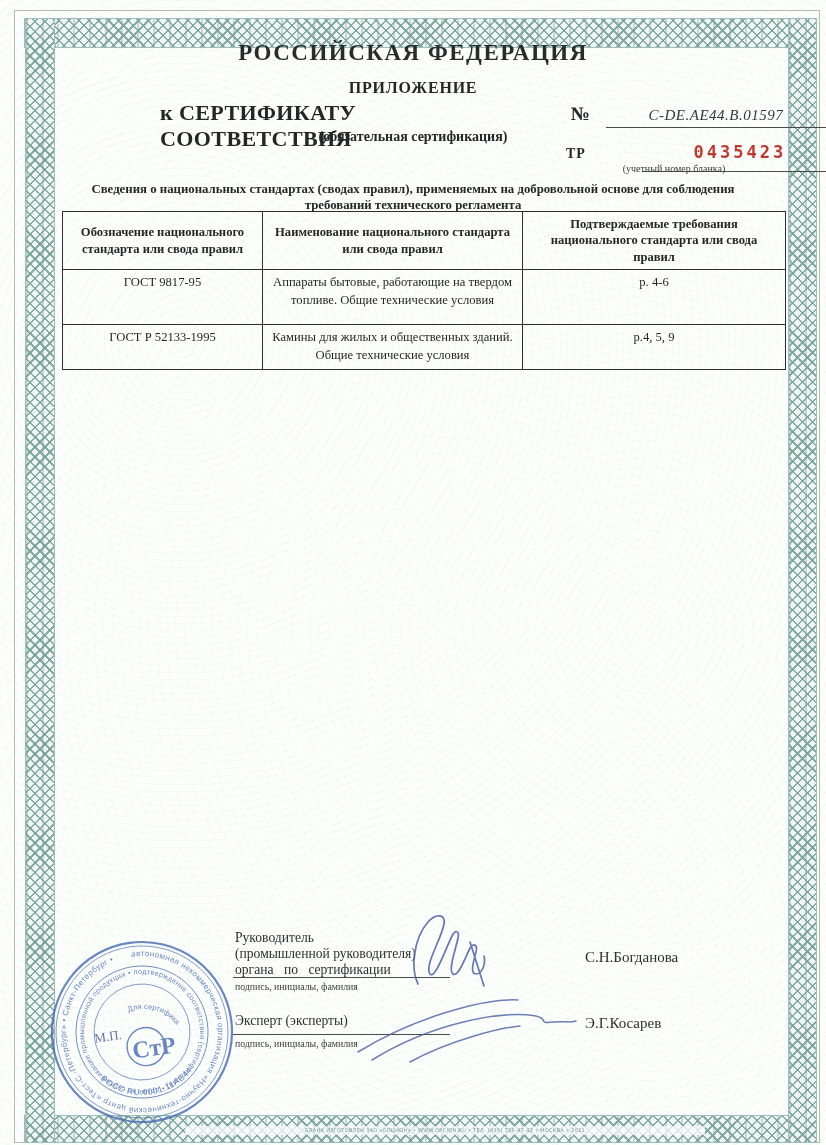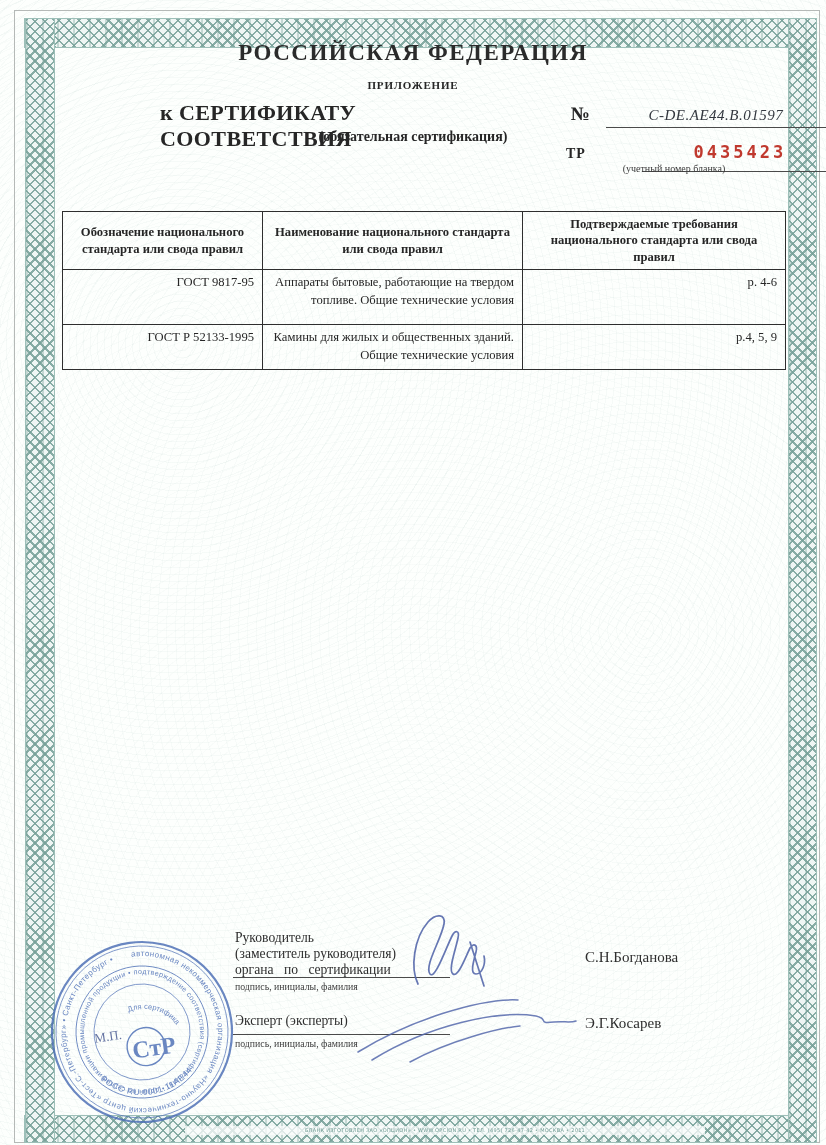--- a/index.html
+++ b/index.html
@@ -23,37 +23,37 @@
       repeating-linear-gradient(-45deg, rgba(118,160,152,.85) 0 1.6px, rgba(255,255,255,0) 1.6px 7px),
       repeating-linear-gradient(90deg, rgba(118,160,152,.35) 0 2px, rgba(240,247,245,.4) 2px 16px);
     border:1px solid #9dbfb8;
   }
   .band-top{left:24px;right:9px;top:18px;height:28px;}
   .band-bottom{left:24px;right:9px;bottom:2px;height:26px;}
   .band-left{left:25px;top:18px;bottom:2px;width:28px;}
   .band-right{right:9px;top:18px;bottom:2px;width:27px;}
 
   .title{position:absolute;left:0;right:0;top:40px;text-align:center;font-size:23px;font-weight:bold;letter-spacing:1.5px;color:#2b2b2b;}
-  .subtitle{position:absolute;left:0;right:0;top:79px;text-align:center;font-size:11px;font-weight:bold;letter-spacing:.8px;}
+  .subtitle{position:absolute;left:0;right:0;top:79px;text-align:center;font-size:16px;font-weight:bold;letter-spacing:.8px;}
   .certline{position:absolute;left:160px;top:100px;display:flex;align-items:baseline;}
   .certline .lbl{font-size:22px;font-weight:bold;letter-spacing:.4px;}
   .certline .num-sign{font-size:19px;font-weight:bold;margin-left:20px;}
   .cert-number{margin-left:16px;width:222px;text-align:center;font-size:15px;letter-spacing:.5px;border-bottom:1px solid #4a4a4a;padding-bottom:3px;color:#33383f;font-style:italic;}
   .certkind{position:absolute;left:0;right:0;top:129px;text-align:center;font-size:14px;font-weight:bold;}
   .trline{position:absolute;left:566px;top:142px;display:flex;align-items:baseline;gap:46px;}
   .trline .tr-lbl{font-size:14px;font-weight:bold;letter-spacing:1px;}
   .blank-number{margin-left:10px;width:196px;text-align:center;border-bottom:1px solid #4a4a4a;padding-bottom:9px;
      font-family:"DejaVu Sans Mono", monospace;font-size:17px;font-weight:bold;letter-spacing:3px;color:#c0392e;}
   .blank-caption{position:absolute;left:576px;top:163px;width:196px;text-align:center;font-size:10px;color:#3a3a3a;}
   .intro{position:absolute;left:63px;top:182px;width:700px;text-align:center;font-size:12.8px;font-weight:bold;line-height:1.25;}
 
   table.std{position:absolute;left:62px;top:211px;width:723px;border-collapse:collapse;table-layout:fixed;}
   table.std th, table.std td{border:1.4px solid #2e2e2e;font-size:12.6px;padding:4px 8px;}
   table.std th{font-weight:bold;text-align:center;vertical-align:middle;line-height:1.3;height:48px;}
-  table.std td{vertical-align:top;text-align:right;line-height:1.4;}
+  table.std td{vertical-align:top;text-align:center;line-height:1.4;}
   .row-tall td{height:46px;}
   .row-short td{height:36px;}
 
   .sig-block{position:absolute;left:0;top:0;width:100%;height:100%;pointer-events:none;}
   .role{position:absolute;left:235px;font-size:13.6px;line-height:1.18;color:#2e2e2e;}
   .role .rl{display:block;}
   .role .rl.justify{word-spacing:7px;}
   .sig-rule{position:absolute;left:233px;width:217px;border-bottom:1px solid #4a4a4a;}
   .sig-caption{position:absolute;left:235px;font-size:9.8px;color:#3c3c3c;}
   .sig-name{position:absolute;left:585px;font-size:15px;color:#2e2e2e;}
@@ -86,20 +86,21 @@
   </div>
 
   <div class="certkind">(обязательная сертификация)</div>
 
   <div class="trline">
     <span class="tr-lbl">ТР</span>
     <span class="blank-number">0435423</span>
   </div>
   <div class="blank-caption">(учетный номер бланка)</div>
 
+  <div class="intro">Сведения о национальных стандартах (сводах правил), применяемых на добровольной основе для соблюдения требований технического регламента</div>
 
   <table class="std">
     <colgroup>
         <col style="width:200px">
         <col style="width:260px">
         <col style="width:263px">
       </colgroup>
     <thead>
       <tr>
         <th>Обозначение национального стандарта или свода правил</th>
@@ -117,21 +118,21 @@
         <td>ГОСТ Р 52133-1995</td>
         <td>Камины для жилых и общественных зданий. Общие технические условия</td>
         <td>р.4, 5, 9</td>
       </tr>
     </tbody>
   </table>
 
   <div class="sig-block">
     <div class="role" style="top:930px;">
       <span class="rl">Руководитель</span>
-      <span class="rl">(заместитель руководителя)</span>
+      <span class="rl">(промышленной руководителя)</span>
       <span class="rl justify">органа по сертификации</span>
     </div>
     <div class="sig-rule" style="top:977px;"></div>
     <div class="sig-caption" style="top:981px;">подпись, инициалы, фамилия</div>
     <div class="sig-name" style="top:949px;">С.Н.Богданова</div>
 
     <svg class="sig-svg" style="left:400px;top:908px;" width="120" height="85" viewBox="0 0 120 85">
       <path d="M18,76 C10,60 14,30 28,14 C36,5 46,6 44,16 C41,32 24,58 30,66 C35,72 46,40 52,28 C55,22 60,22 58,30 C55,44 48,62 53,66 C58,70 66,48 70,40 C73,35 78,36 76,44 C73,55 70,66 76,66 C82,66 86,56 84,48 M70,34 L84,78" fill="none" stroke="#5568ab" stroke-width="1.7" stroke-linecap="round" opacity=".9"></path>
     </svg>
 

